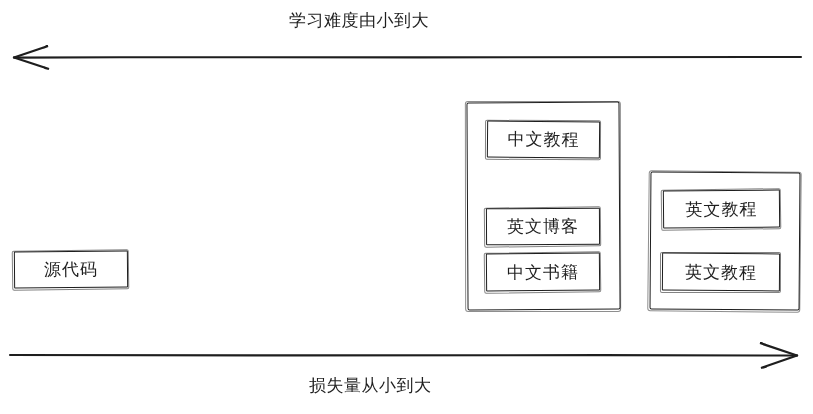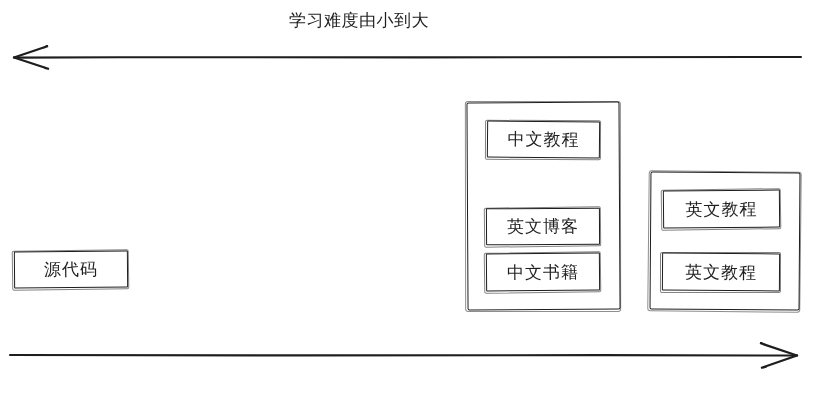--- a/index.html
+++ b/index.html
@@ -107,20 +107,21 @@
   </svg>
 
   <div class="axis-label" id="top-label">学习难度由小到大</div>
 
   <svg id="bottom-arrow-svg" class="arrow-svg" width="813" height="60">
     <path d="M 10 25 L 300 25.4 L 600 25.1 L 796 25.5" stroke="#1e1e1e" stroke-width="2.1" fill="none" stroke-linecap="round"></path>
     <path d="M 797 25.5 L 760 13 L 765 14.6" stroke="#1e1e1e" stroke-width="2.3" fill="none" stroke-linecap="round"></path>
     <path d="M 797 25.5 L 761 38 L 766 36.6" stroke="#1e1e1e" stroke-width="2.3" fill="none" stroke-linecap="round"></path>
   </svg>
 
+  <div class="axis-label" id="bottom-label">损失量从小到大</div>
 
   <div class="group-box tilt-c" id="group-0" style="left: 467px; top: 102px; width: 153px; height: 208px;"></div>
   <div class="group-box tilt-b" id="group-1" style="left: 650px; top: 172px; width: 150px; height: 138px;"></div>
 
   <div class="node tilt-a" id="node-0" style="left: 14px; top: 251px; width: 114px; height: 37px;">
     <span>源代码</span>
   </div>
   <div class="node tilt-d" id="node-3" style="left: 487px; top: 121px; width: 113px; height: 37px;">
     <span>中文教程</span>
   </div>

